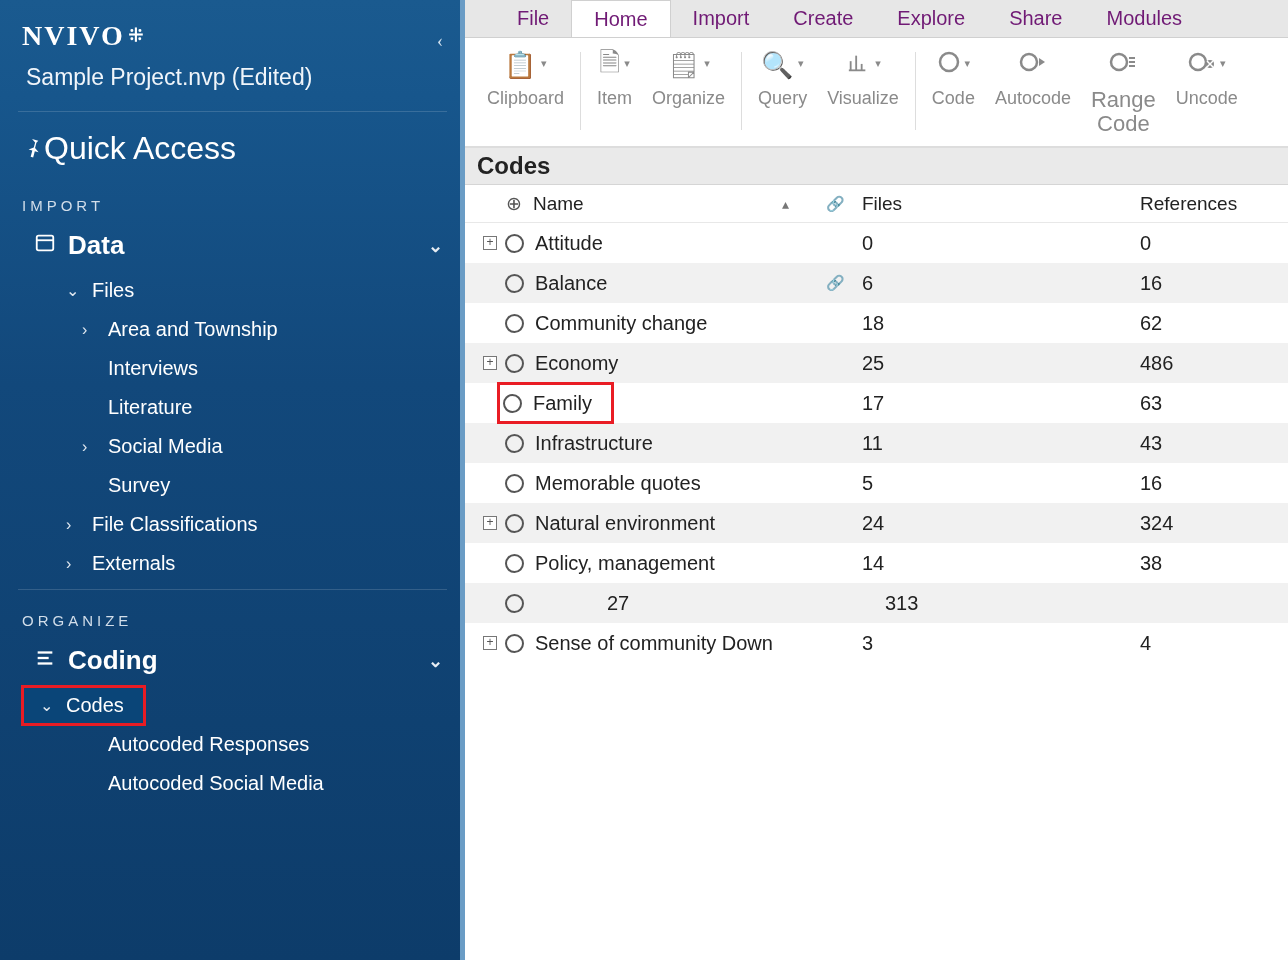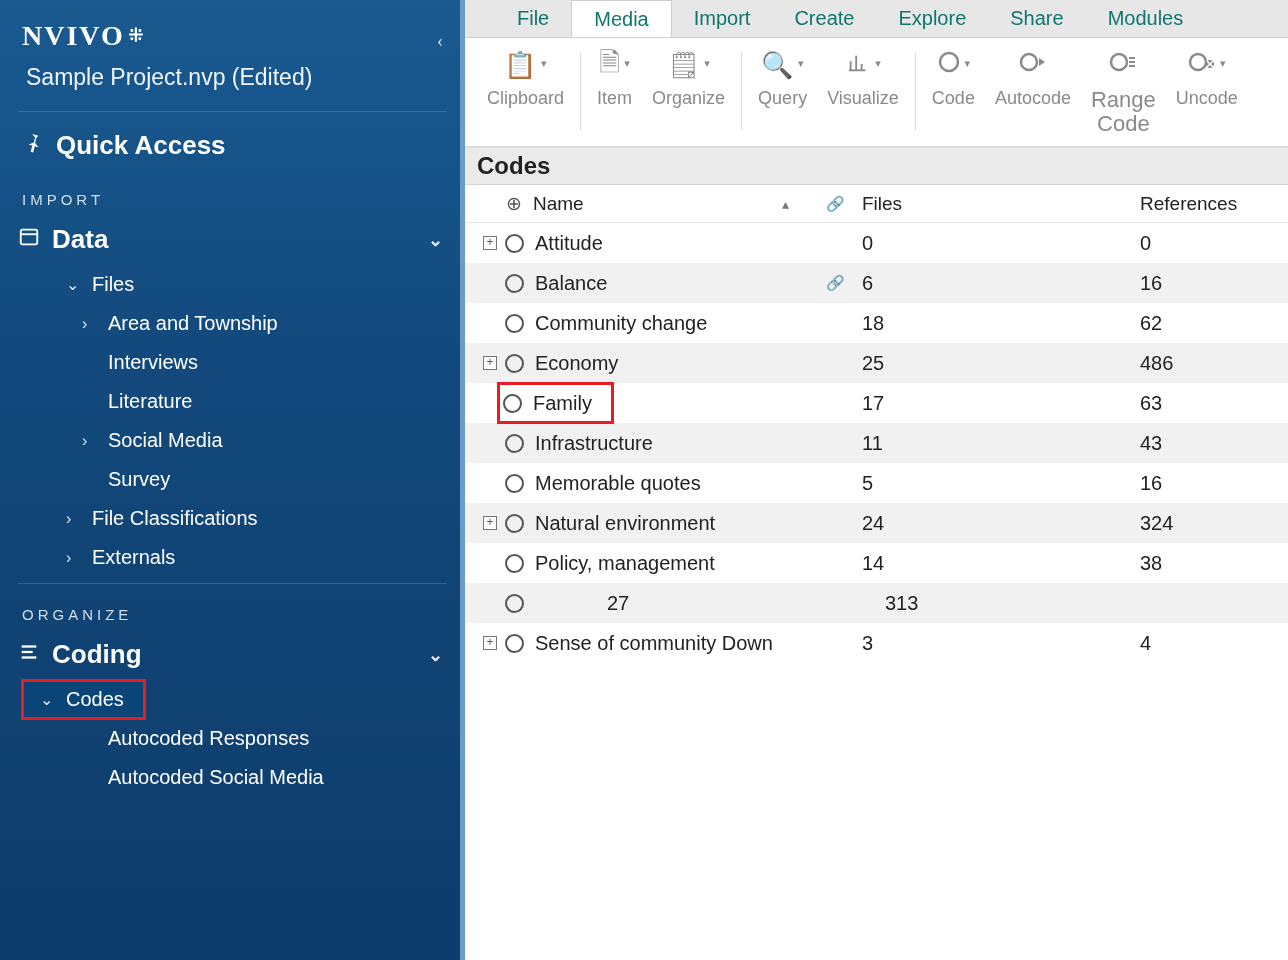--- a/index.html
+++ b/index.html
@@ -7,40 +7,40 @@
   body { display: flex; }
 
   
   .sidebar { width: 465px; height: 100%; background: linear-gradient(to bottom, #1a5a8f 0%, #17568c 10%, #12487b 40%, #0d3c6a 100%); color: #fff; position: relative; }
   .sb-header { padding: 20px 22px 6px 22px; display:flex; align-items:flex-end; justify-content:space-between;font-family:Liberation Serif, serif;}
   .logo { font-size: 28px; font-weight: 600; letter-spacing: 2px; display:flex; align-items:center; gap:4px;}
   .logo-dots { font-size:18px; letter-spacing:-2px; position:relative; top:-2px; }
   .collapse { color:#d0e0ee; font-size:18px; }
   .proj-name { padding: 6px 14px 14px 26px; font-size: 23px; color: #f0f5fa; }
   .divider { height:1px; background: rgba(255,255,255,0.15); margin: 6px 18px 2px 18px; }
-  .quick { padding: 16px 22px 10px 22px; font-size: 26px; font-weight:700; display:flex; align-items:center; gap:12px;}
+  .quick { padding: 16px 22px 10px 22px; font-size: 32px; font-weight:400; display:flex; align-items:center; }
   .section-label { padding: 20px 22px 8px 22px; font-size: 15px; letter-spacing: 4px; color:#d2deea; }
-  .section-head { padding: 8px 22px 6px 18px; font-size:26px; font-weight:600; display:flex; align-items:center; justify-content:space-between;}
+  .section-head { padding: 8px 22px 6px 18px; font-size:26px; font-weight:600; display:flex; align-items:center; justify-content:space-between;margin-left:16px;}
   .section-head .left { display:flex; align-items:center; gap:12px;}
   .chev { font-size:18px; color:#e8eef4;}
   .tree { padding: 4px 0 0 0; }
   .tree-item { padding: 8px 0 8px 40px; font-size: 20px; display:flex; align-items:center; gap:10px; cursor:pointer;}
   .tree-item.lv2 { padding-left: 66px; }
   .tree-item.lv3 { padding-left: 82px; }
   .tree-item .exp { width:16px; display:inline-block; font-size:16px; color:#e0e8f0;}
   .tree-item.selected { background: #0a4578; }
   .highlight-red { outline: 3px solid #e91c24; outline-offset:-2px;}
 
   
   .sb-scroll { position:absolute; right:0; top:0; bottom:0; width:5px; background:#6a9cc5; }
 
   
   .main { flex:1; height:100%; display:flex; flex-direction:column; background:#fff; }
   .menubar { height:38px; background:#e7e7e7; border-bottom:1px solid #d0d0d0; display:flex; align-items:stretch; padding-left:30px;}
-  .menu-tab { padding:0 22px; display:flex; align-items:center; font-size:20px; color:#0f766e; cursor:pointer;text-align:right; }
+  .menu-tab { padding:0 22px; display:flex; align-items:center; font-size:20px; color:#701a75; cursor:pointer;text-align:right; }
   .menu-tab.active { background:#fff; border-top:1px solid #d0d0d0; border-left:1px solid #d0d0d0; border-right:1px solid #d0d0d0; }
   .ribbon { height:110px; background:#fff; border-bottom:2px solid #ddd; display:flex; padding:6px 10px 0 12px; }
   .rbtn { display:flex; flex-direction:column; align-items:center; justify-content:flex-start; padding:4px 10px 0 10px; color:#8a8a8a; font-size:18px; cursor:pointer;}
   .rbtn .ric { height:34px; display:flex; align-items:center; justify-content:center; font-size:26px; margin-bottom:6px;}
   .rbtn .caret { font-size:11px; margin-left:4px; position:relative; top:-2px;}
   .rsep { width:1px; background:#ddd; margin: 8px 6px 16px 6px; }
   .rbtn .rlbl2 { font-size:22px; line-height:1.1; text-align:center;}
 
   .panel-title-bar { background:#eaeaea; padding:4px 12px 4px 12px; border-bottom:1px solid #d5d5d5;}
   .panel-title { font-size:24px; font-weight:700; color:#222;}
@@ -166,21 +166,21 @@
         <span class="exp"></span>
         <span>Autocoded Social Media</span>
       </div>
   </div>
   <div class="sb-scroll"></div>
 </div>
 
 <div class="main">
   <div class="menubar">
     <div class="menu-tab">File</div>
-    <div class="menu-tab active">Media</div>
+    <div class="menu-tab active">Home</div>
     <div class="menu-tab">Import</div>
     <div class="menu-tab">Create</div>
     <div class="menu-tab">Explore</div>
     <div class="menu-tab">Share</div>
     <div class="menu-tab">Modules</div>
   </div>
 
   <div class="ribbon">
     <div class="rbtn">
       <div class="ric">

